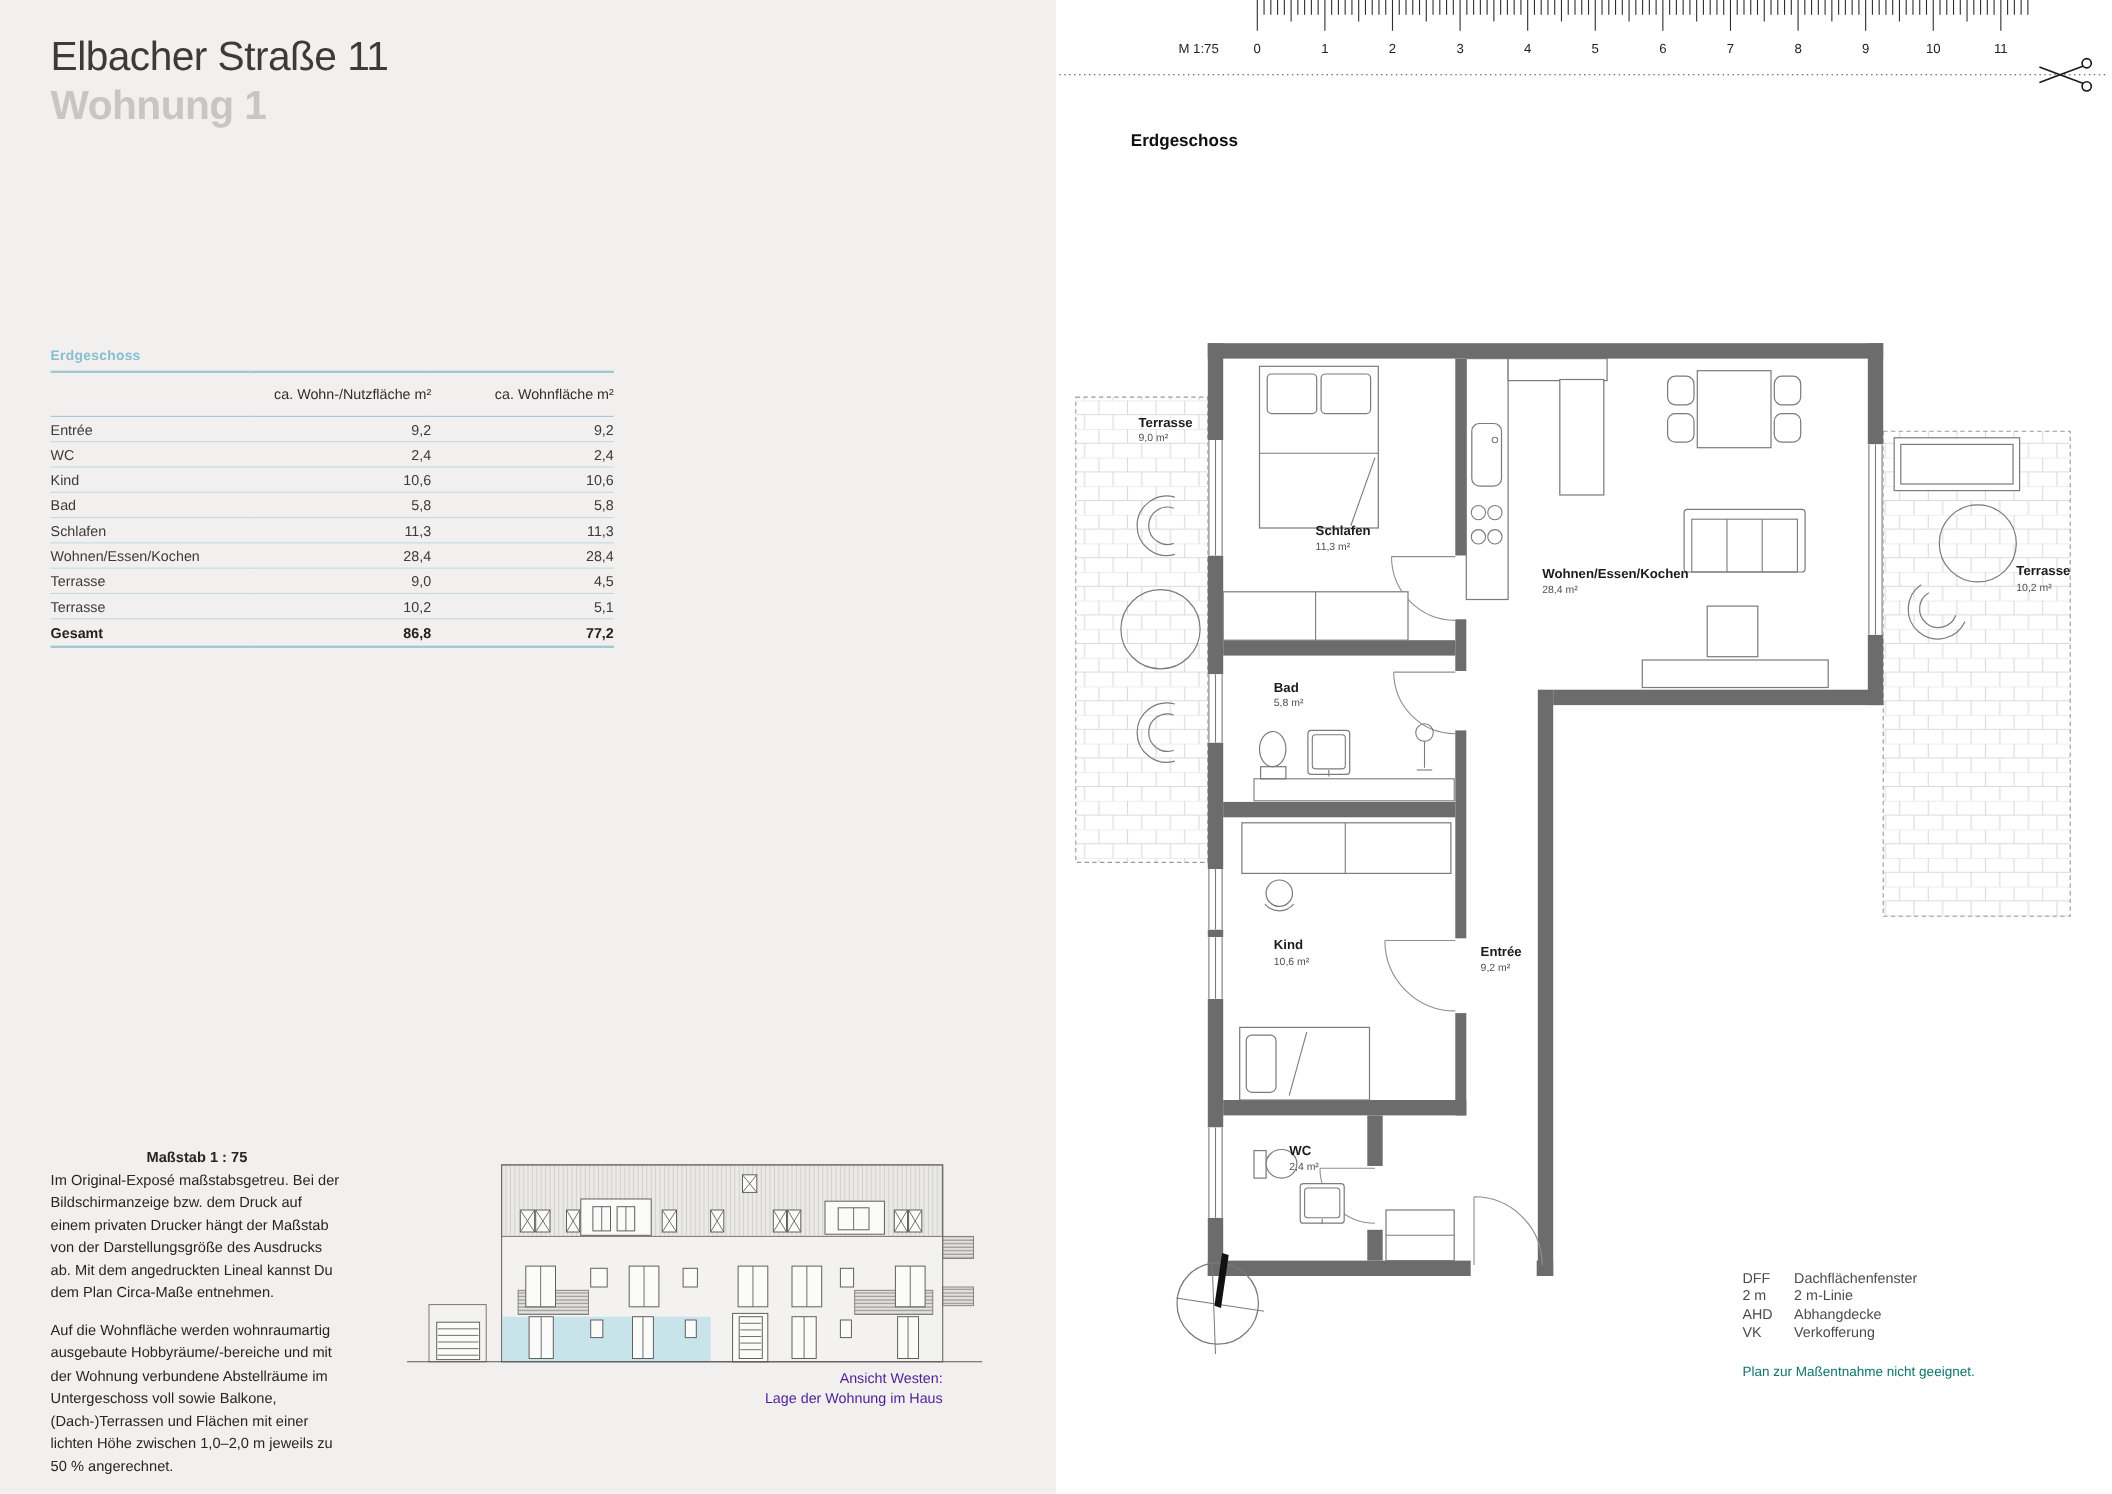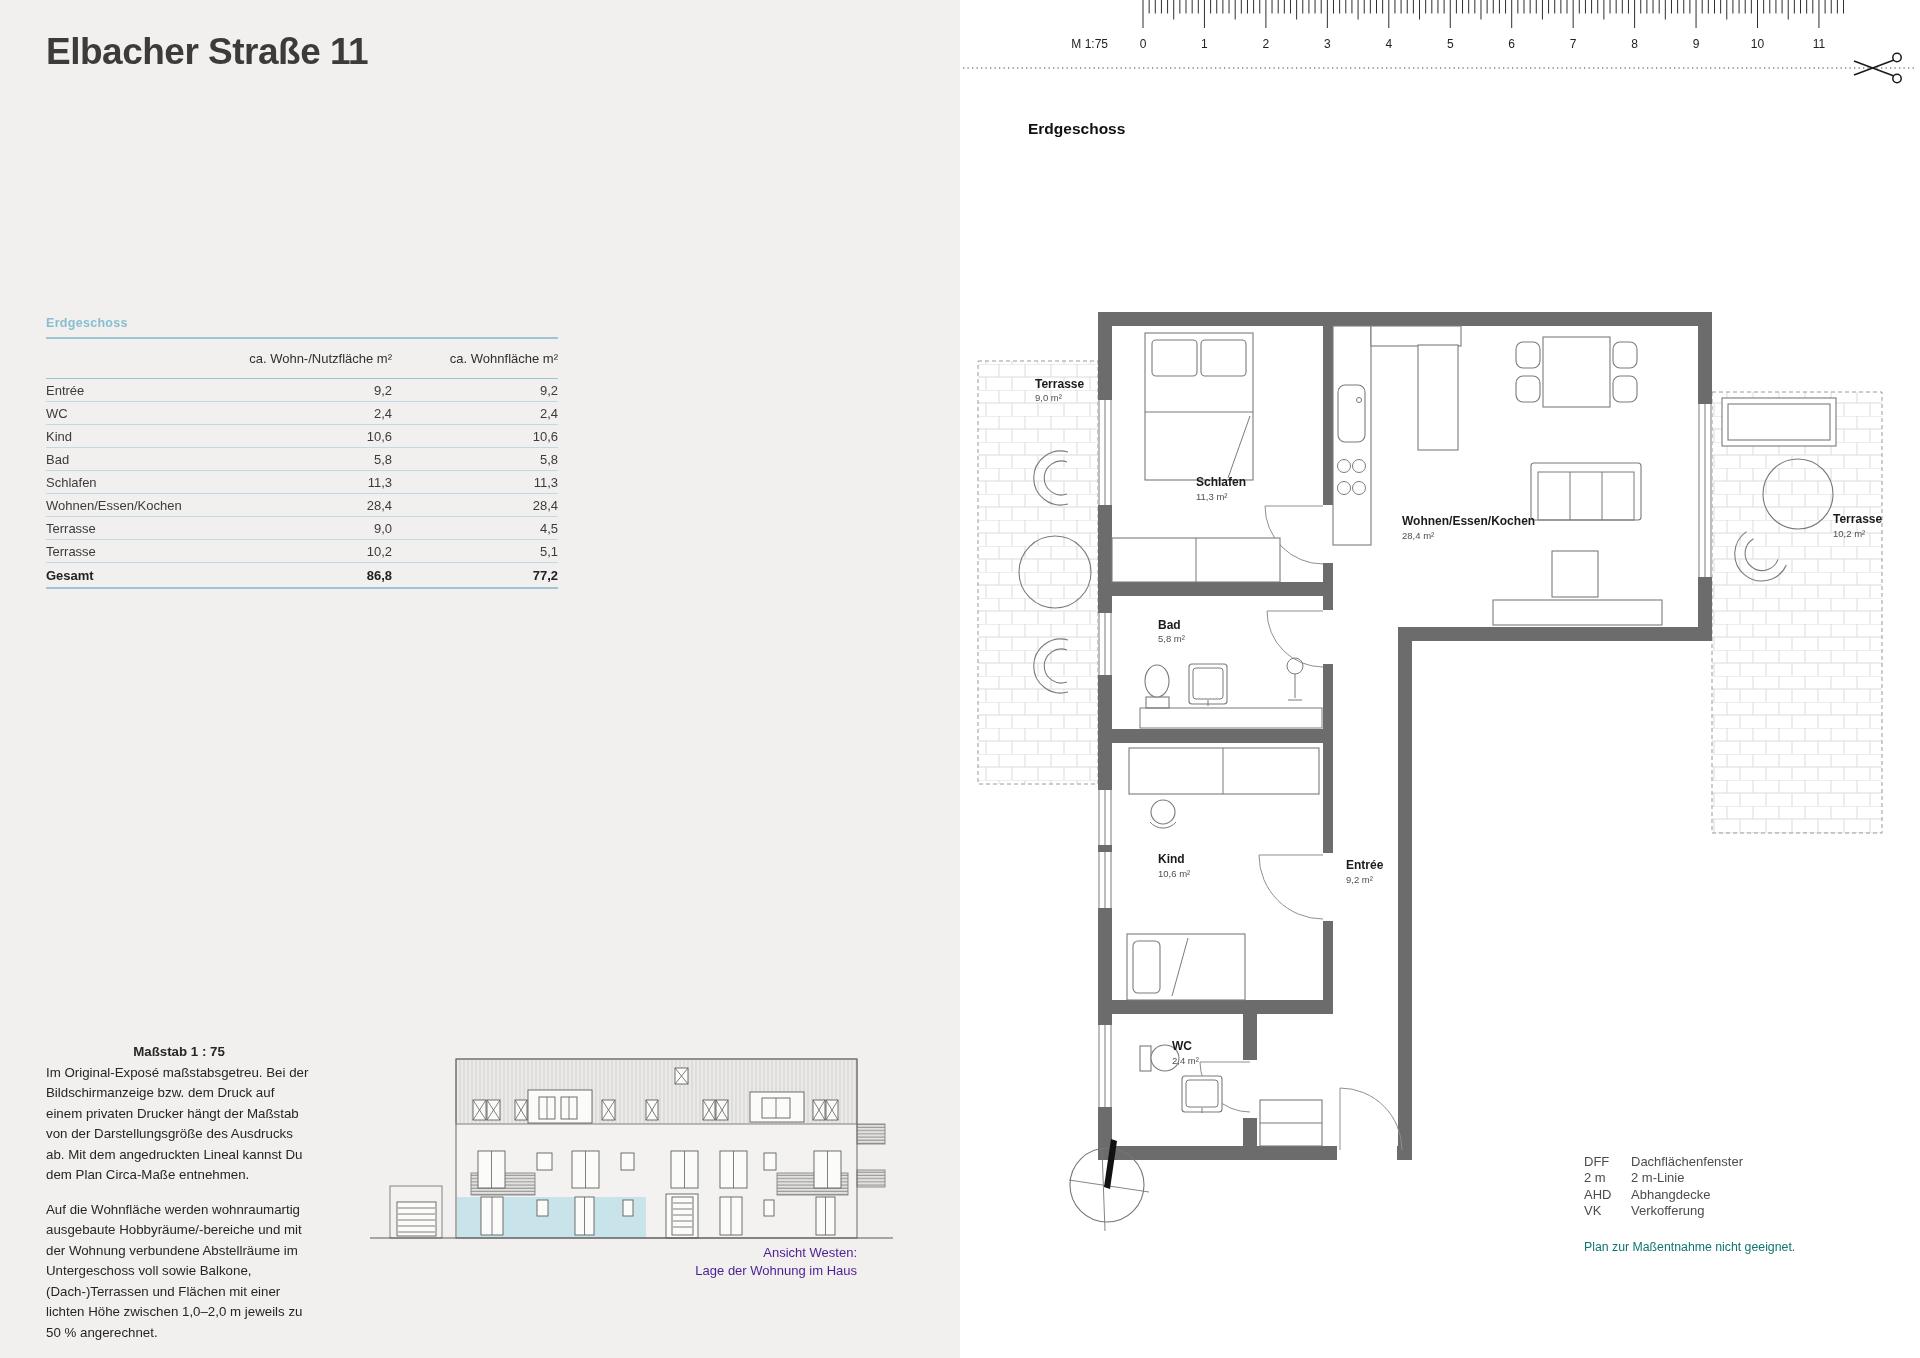--- a/index.html
+++ b/index.html
@@ -5,21 +5,21 @@
   html,body{margin:0;padding:0;}
   body{
     width:1920px;height:1358px;position:relative;overflow:hidden;
     font-family:"Liberation Sans",sans-serif;background:#ffffff;
   }
   .left-panel{position:absolute;left:0;top:0;width:960px;height:1358px;background:#f1f0ee;}
   .right-panel{position:absolute;left:960px;top:0;width:960px;height:1358px;background:#ffffff;}
 
   
   .header{position:absolute;left:46px;top:30px;}
-  .header .title{font-size:37px;font-weight:700;letter-spacing:-0.5px;color:#3c3b3a;line-height:1.18;}
+  .header .title{font-size:37px;font-weight:400;letter-spacing:-0.5px;color:#3c3b3a;line-height:1.18;}
   .header .subtitle{font-size:37px;font-weight:800;letter-spacing:-0.5px;color:#c7c6c4;line-height:1.18;}
 
   
   .area-table{position:absolute;left:46px;top:316px;width:512px;}
   .table-section-label{font-size:12.5px;font-weight:700;color:#87bed1;letter-spacing:0.3px;margin-bottom:7px;}
   .area-table table{width:100%;border-collapse:collapse;font-size:13px;color:#3b3b3b;}
   .area-table th{font-weight:400;color:#2f2f2f;padding:12px 0;border-top:2px solid #9ec5d3;border-bottom:1px solid #9ec5d3;}
   .area-table th.name{width:180px;}
   .area-table th.num,.area-table td.num{text-align:right;}
   .area-table th.num{width:166px;}
@@ -58,20 +58,21 @@
   .tick{stroke:#2e2e2e;stroke-width:1;}
   .ruler-num{font-size:12px;fill:#222;}
 </style>
 </head>
 <body>
 
 <div class="left-panel">
 
   <div class="header">
     <div class="title">Elbacher Straße 11</div>
+    <div class="subtitle">Wohnung 1</div>
   </div>
 
   <div class="area-table">
     <div class="table-section-label">Erdgeschoss</div>
     <table>
       <thead>
         <tr>
           <th class="name"></th>
           <th class="num">ca. Wohn-/Nutzfläche m²</th>
           <th class="num">ca. Wohnfläche m²</th>

